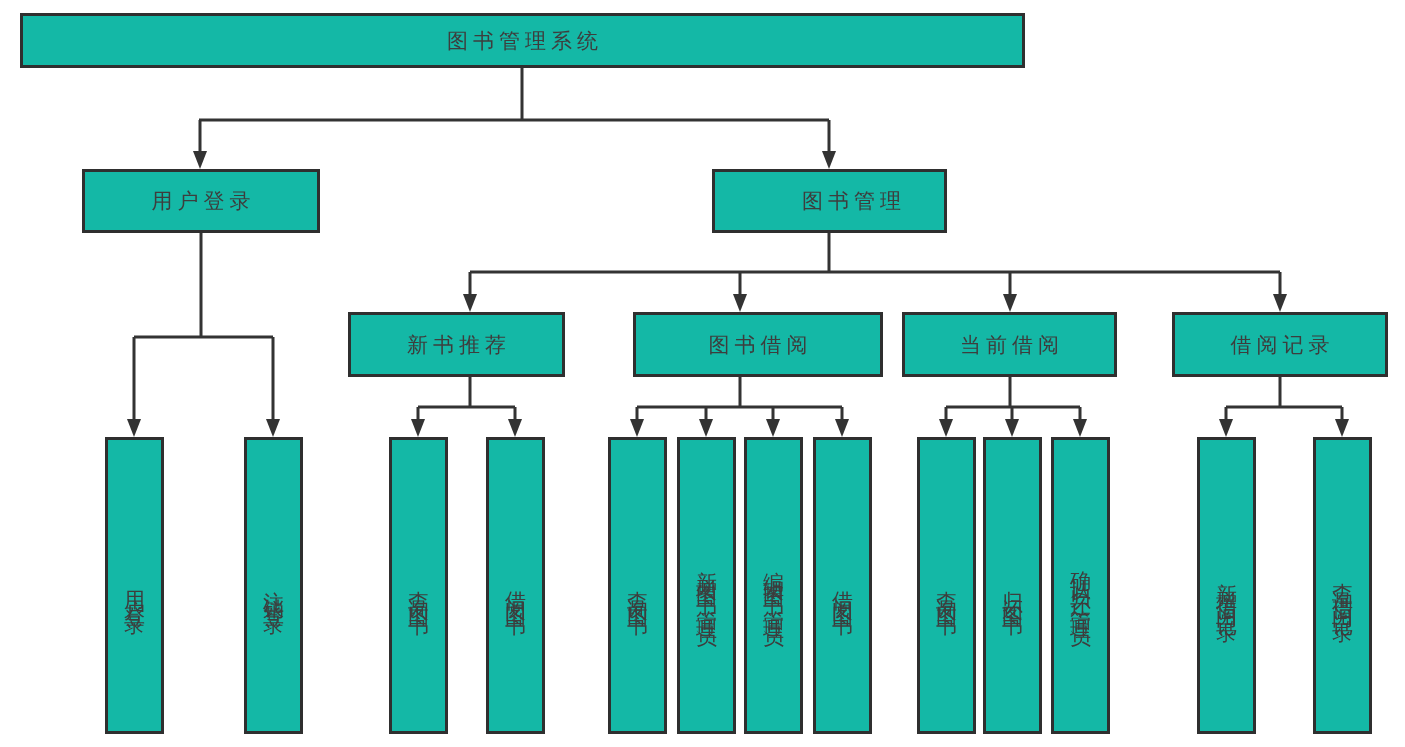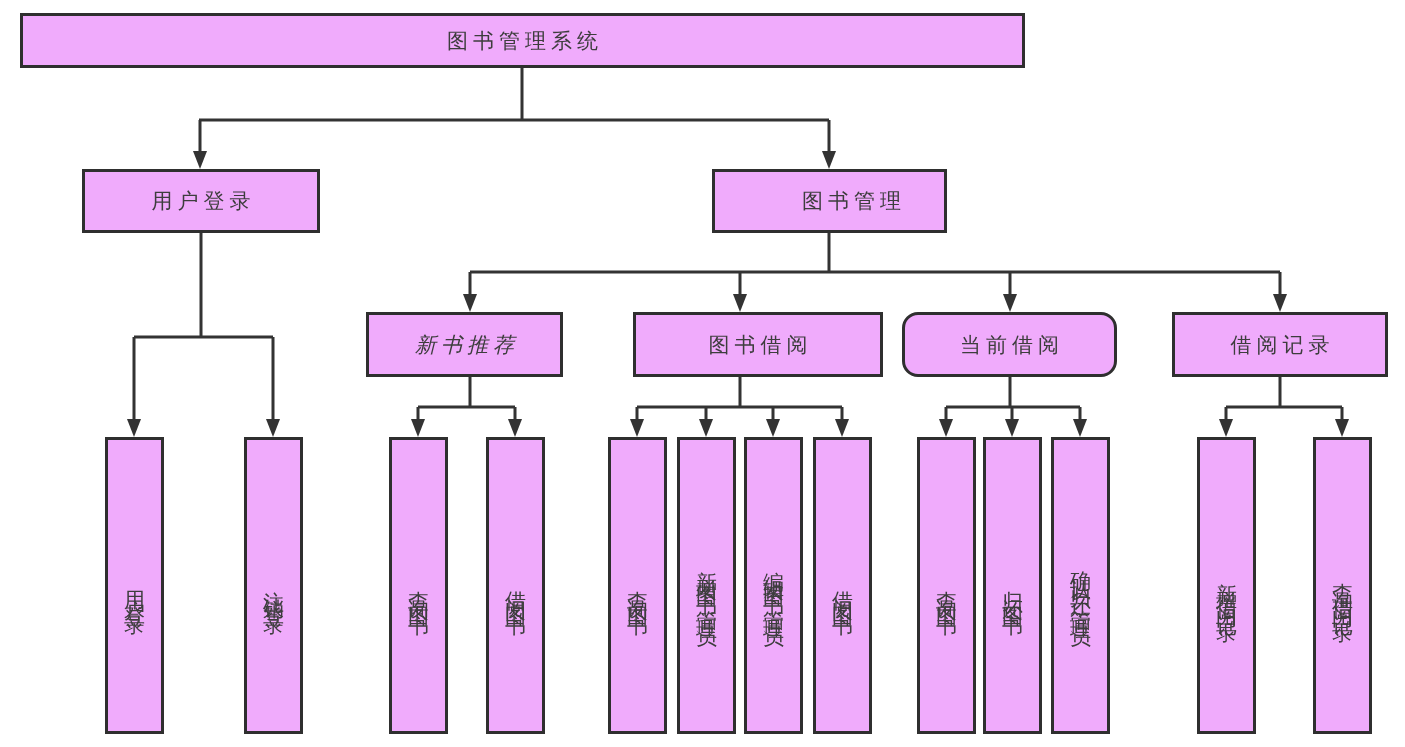--- a/index.html
+++ b/index.html
@@ -7,21 +7,21 @@
     position:relative;
     width:1405px;height:747px;
     background:#ffffff;
     font-family:"Liberation Sans","DejaVu Sans",sans-serif;
     overflow:hidden;
   }
   .stage svg{position:absolute;left:0;top:0;}
   .box{
     position:absolute;
     box-sizing:border-box;
-    background:#f0abfc;
+    background:#14b8a6;
     border:3px solid #2f2f2f;
     display:flex;
     align-items:center;
     justify-content:center;
   }
   .hlabel{
     color:#3d3d3d;
     font-size:21px;
     letter-spacing:5px;
     padding-left:5px; 
@@ -114,27 +114,27 @@
     <span class="hlabel">图书管理系统</span>
   </div>
 
   <div class="box lvl2" style="left:82px;width:238px;">
     <span class="hlabel">用户登录</span>
   </div>
   <div class="box lvl2" style="left:712px;width:235px;padding-left:44px;">
     <span class="hlabel">图书管理</span>
   </div>
 
-  <div class="box lvl3" style="left:366px;width:197px;font-style:italic;">
+  <div class="box lvl3" style="left:348px;width:217px;">
     <span class="hlabel">新书推荐</span>
   </div>
   <div class="box lvl3" style="left:633px;width:250px;">
     <span class="hlabel">图书借阅</span>
   </div>
-  <div class="box lvl3" style="left:902px;width:215px;border-radius:16px;">
+  <div class="box lvl3" style="left:902px;width:215px;">
     <span class="hlabel">当前借阅</span>
   </div>
   <div class="box lvl3" style="left:1172px;width:216px;">
     <span class="hlabel">借阅记录</span>
   </div>
 
   <div class="box leaf" style="left:105px;">
     <span class="vlabel">用户登录</span>
   </div>
   <div class="box leaf" style="left:244px;">

